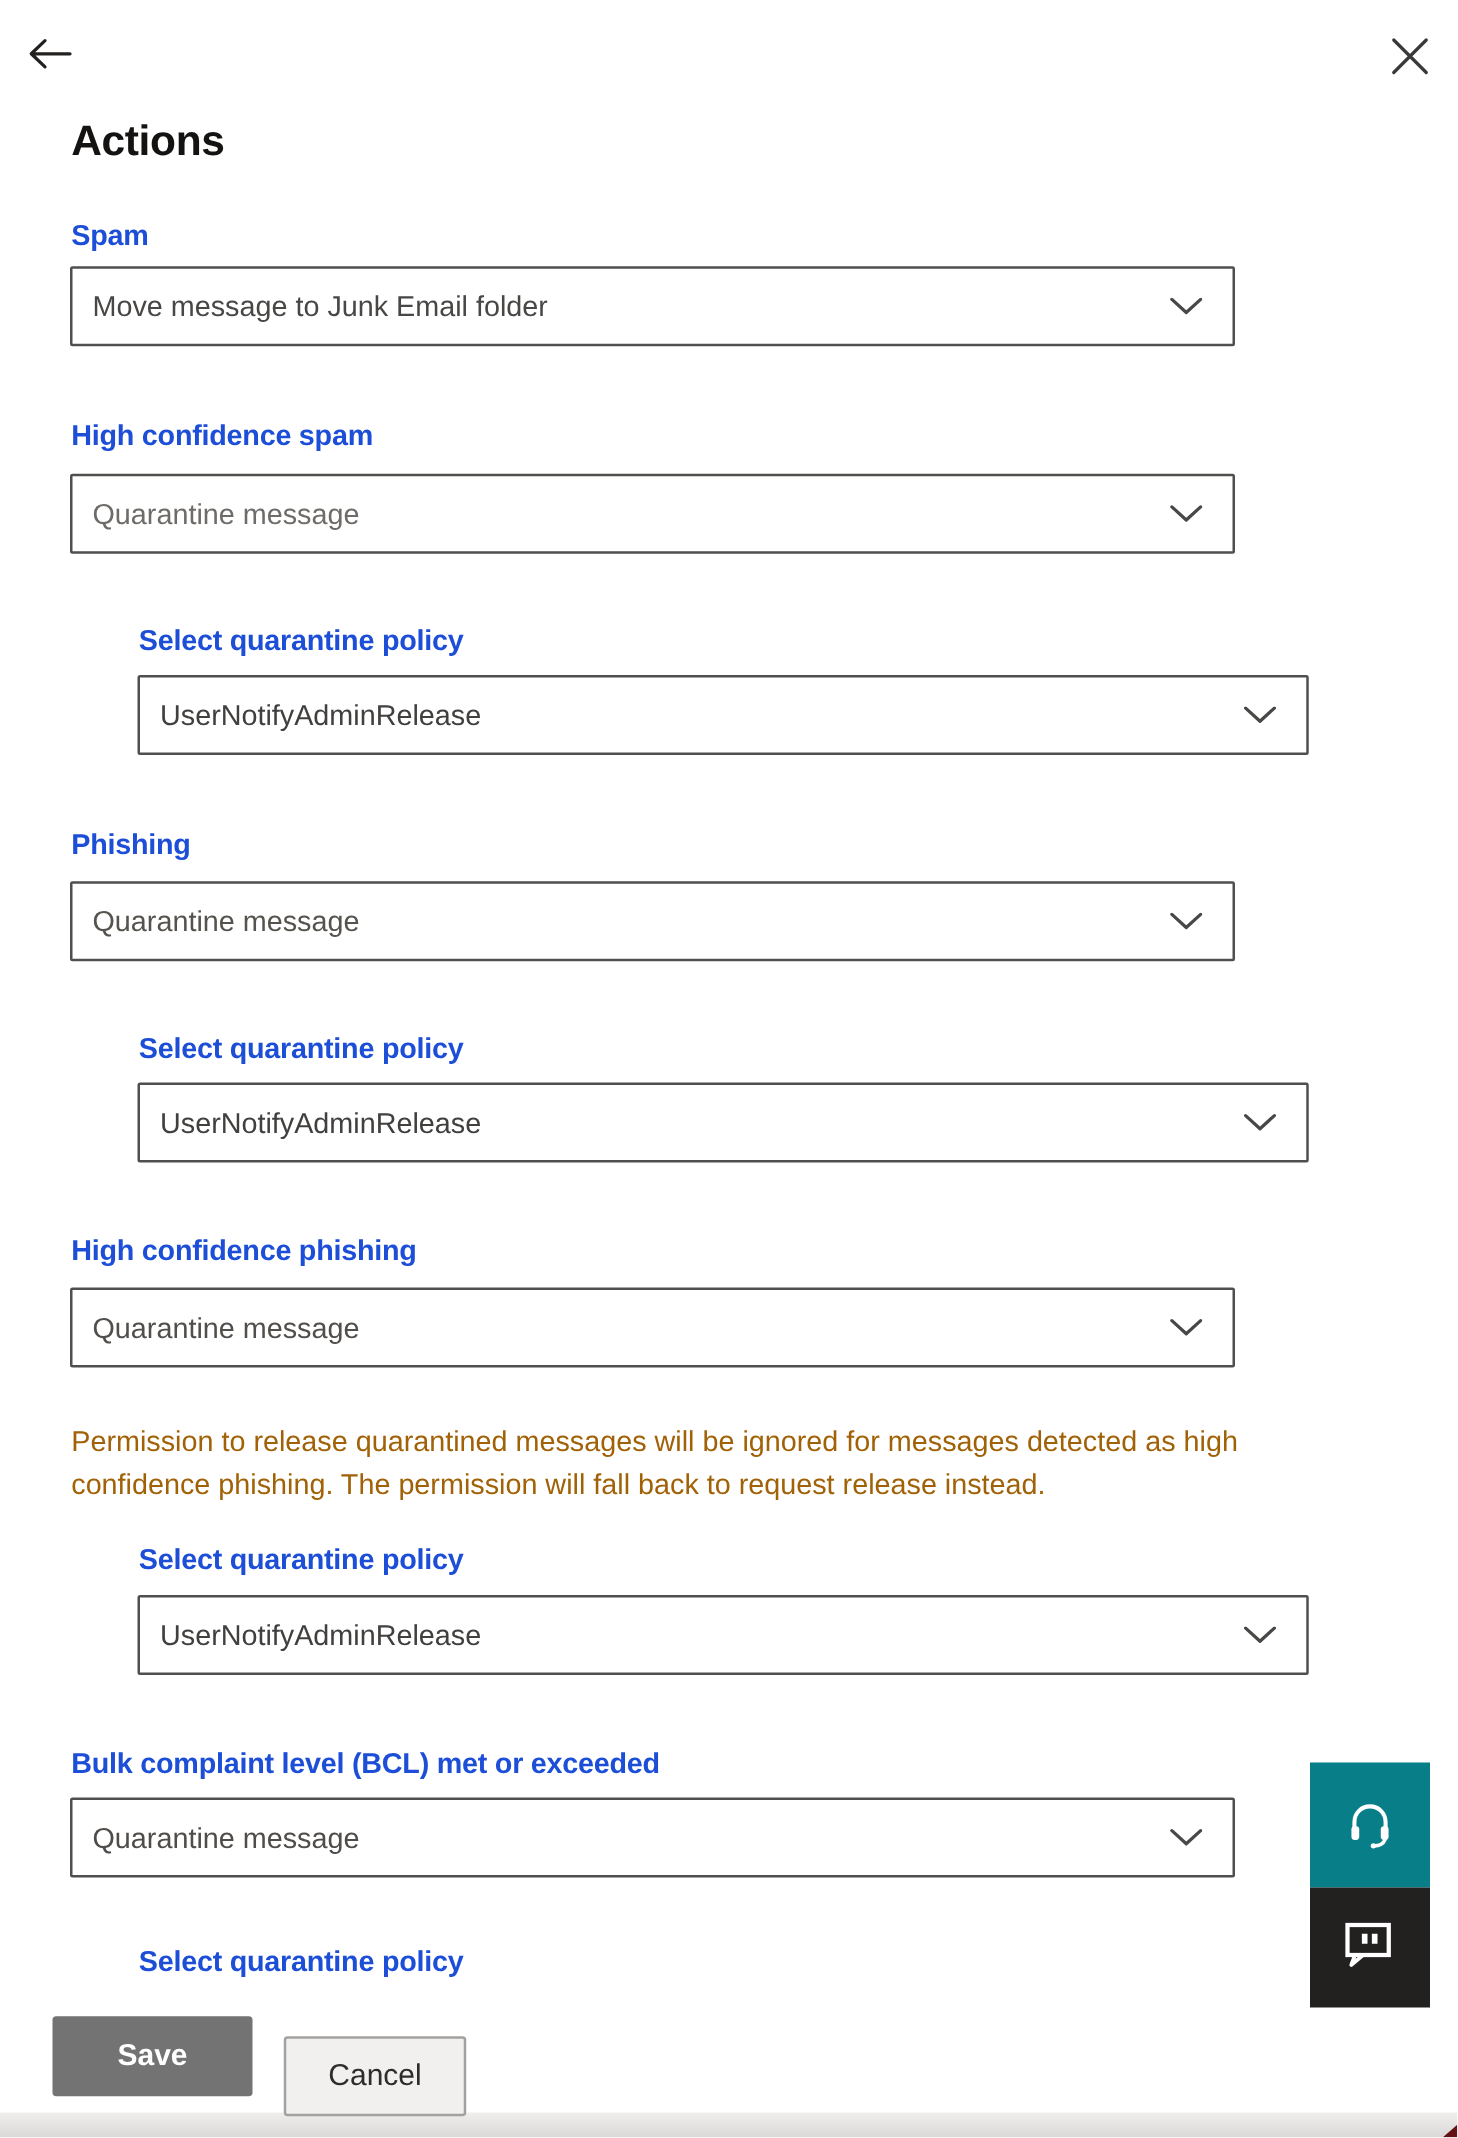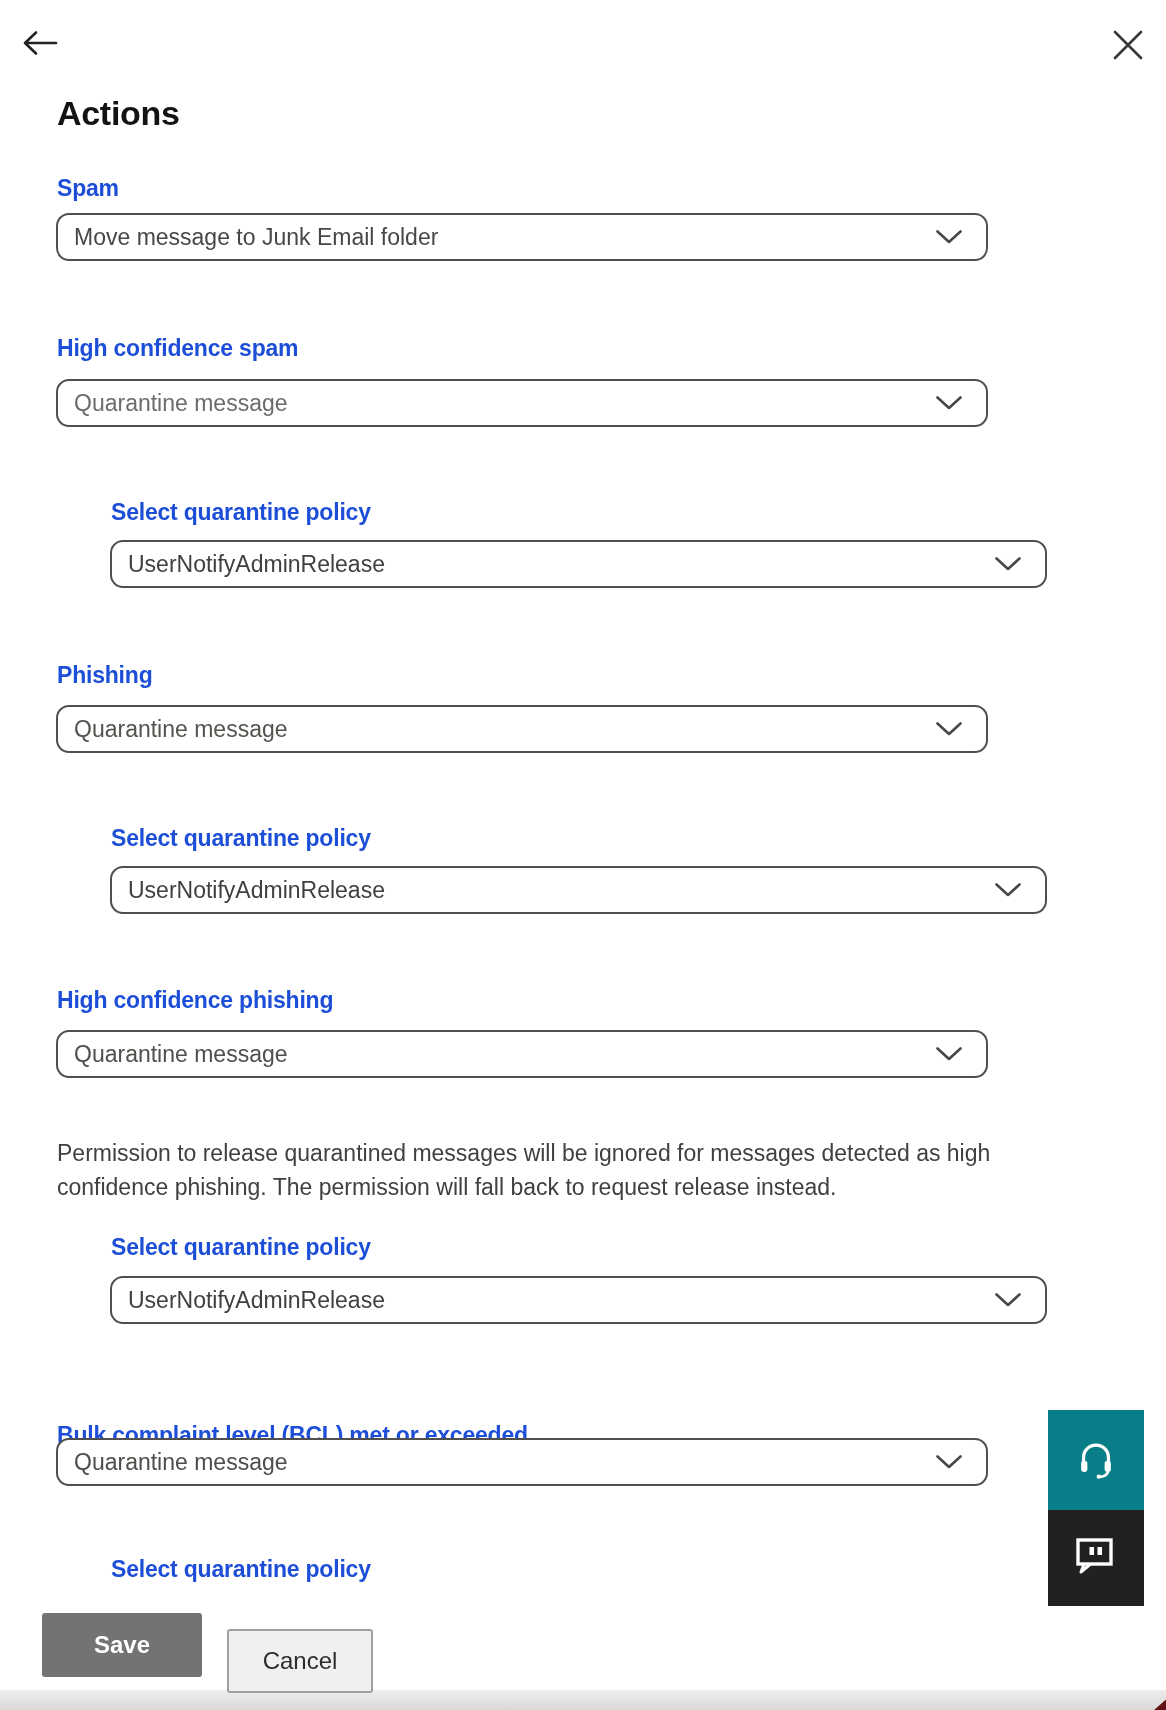--- a/index.html
+++ b/index.html
@@ -16,25 +16,25 @@
   #title{left:57px;top:94px;font-size:34px;font-weight:700;color:#141312;letter-spacing:-0.3px;text-align:right;}
   
   .lbl{position:absolute;font-size:23px;font-weight:700;color:#1d4ed8;letter-spacing:-0.2px;white-space:nowrap;}
   #lb0{left:57px;top:175px;}
   #lb1{left:57px;top:335px;}
   #lb2{left:111px;top:499px;}
   #lb3{left:57px;top:662px;}
   #lb4{left:111px;top:825px;}
   #lb5{left:57px;top:987px;}
   #lb6{left:111px;top:1234px;}
-  #lb7{left:57px;top:1397px;margin-top:25px;}
+  #lb7{left:57px;top:1397px;}
   
   .dd{
-    position:absolute;height:48px;box-sizing:border-box;background:#fff;
-    border:2px solid #514f4d;border-radius:13px;
+    position:absolute;height:64px;box-sizing:border-box;background:#fff;
+    border:2px solid #514f4d;border-radius:2px;
     display:flex;align-items:center;padding:0 60px 0 16px;cursor:pointer;
   }
   .dd .value{font-size:23px;white-space:nowrap;overflow:hidden;}
   .dd svg.chev{position:absolute;right:24px;top:50%;transform:translateY(-50%);}
   #dd0{left:56px;top:213px;width:932px;}
   #dd1{left:56px;top:379px;width:932px;}
   #dd2{left:110px;top:540px;width:937px;}
   #dd3{left:56px;top:705px;width:932px;}
   #dd4{left:110px;top:866px;width:937px;}
   #dd5{left:56px;top:1030px;width:932px;}
@@ -42,21 +42,21 @@
   #dd7{left:56px;top:1438px;width:932px;}
   #dd0 .value{color:#494745;}
   #dd1 .value{color:#6e6b68;}
   #dd2 .value{color:#42403e;}
   #dd3 .value{color:#56534f;}
   #dd4 .value{color:#42403e;}
   #dd5 .value{color:#514e4b;}
   #dd6 .value{color:#42403e;}
   #dd7 .value{color:#4f4c49;}
   
-  #note{left:57px;top:1136px;width:992px;font-size:23px;line-height:34px;color:#404040;}
+  #note{left:57px;top:1136px;width:992px;font-size:23px;line-height:34px;color:#a16207;}
   
   #clip-wrap{left:111px;top:1556px;width:420px;height:27px;overflow:hidden;}
   #lb8{position:static;}
   
   #footer{left:0;top:1583px;width:1166px;height:107px;background:#ffffff;}
   #bottom-strip{left:0;top:1690px;width:1166px;height:20px;background:linear-gradient(180deg,#efeeed,#dad9d8);}
   #corner-red{left:1152px;top:1696px;width:14px;height:14px;background:#641114;clip-path:polygon(100% 25%,100% 100%,15% 100%);}
   .btn{position:absolute;top:1613px;height:64px;box-sizing:border-box;border-radius:3px;
        font-family:"Liberation Sans", sans-serif;font-size:24px;cursor:pointer;z-index:5;}
   #save-btn{left:42px;width:160px;background:#737373;color:#ffffff;border:none;font-weight:700;}

